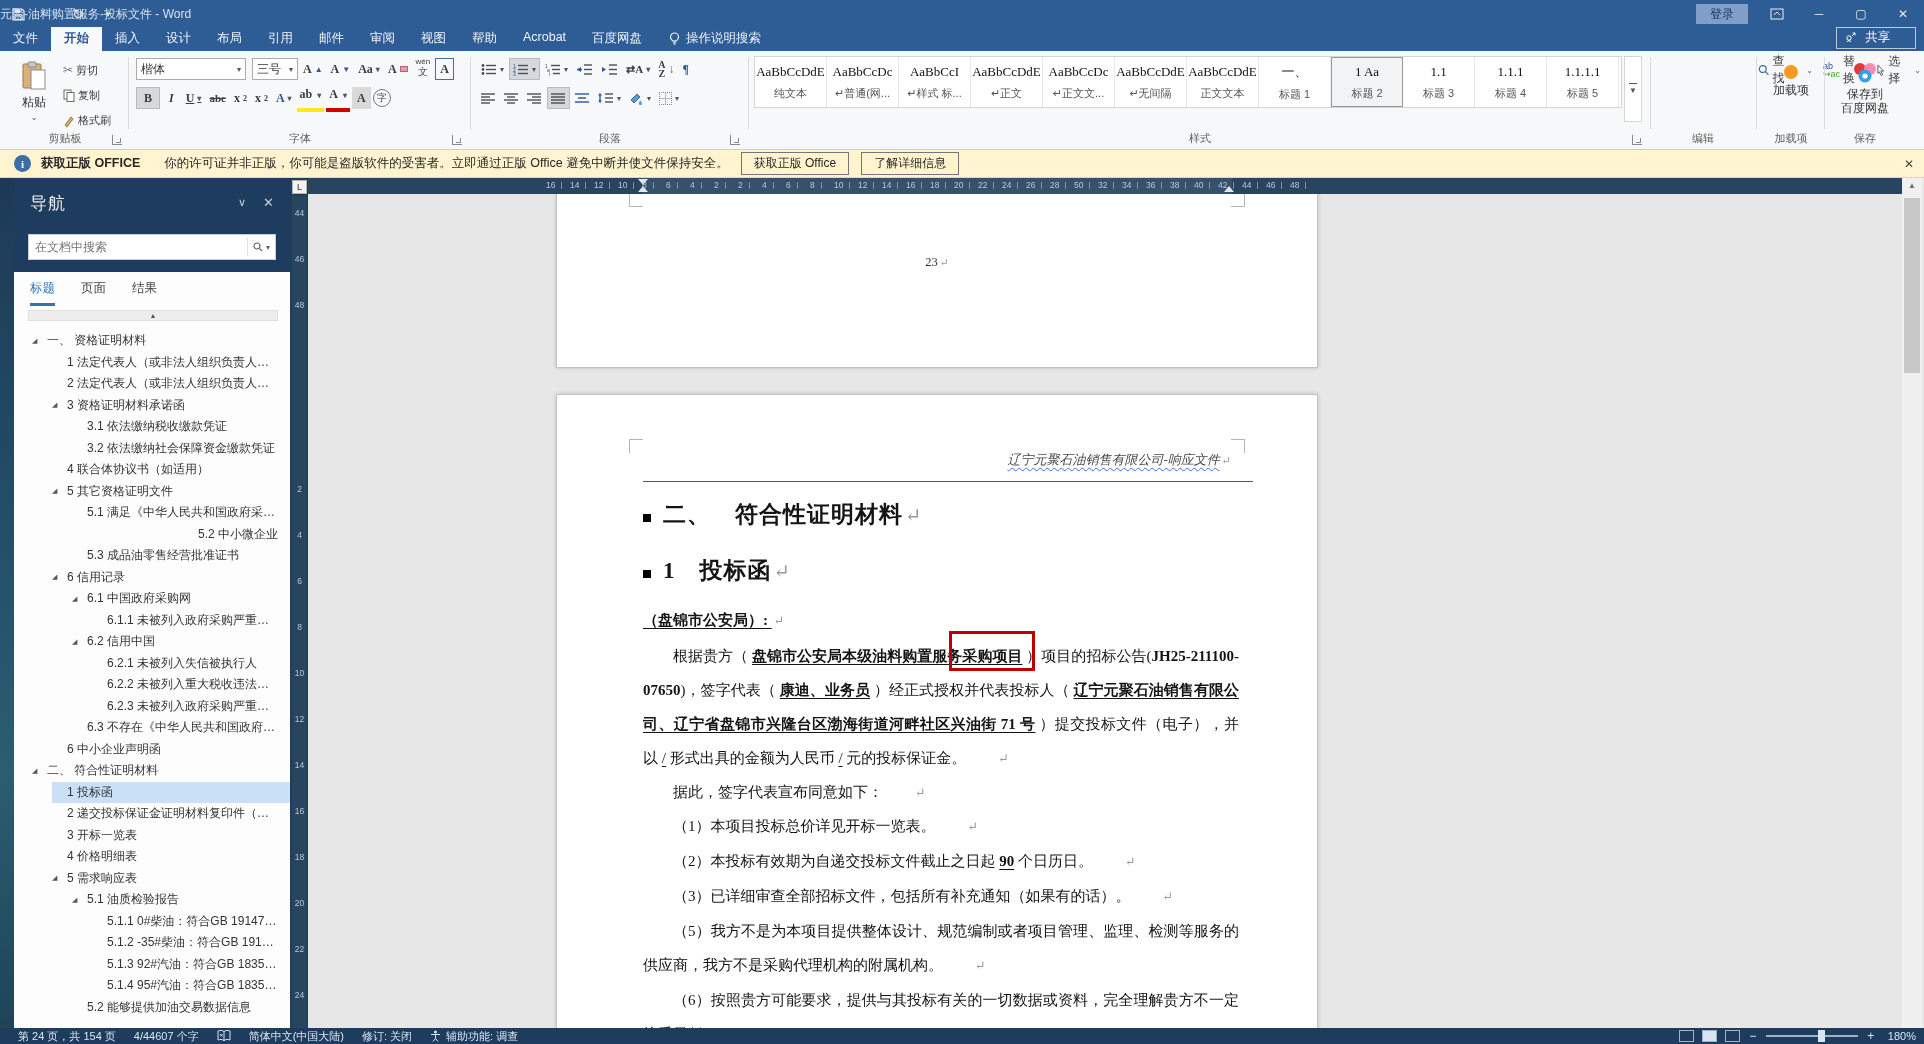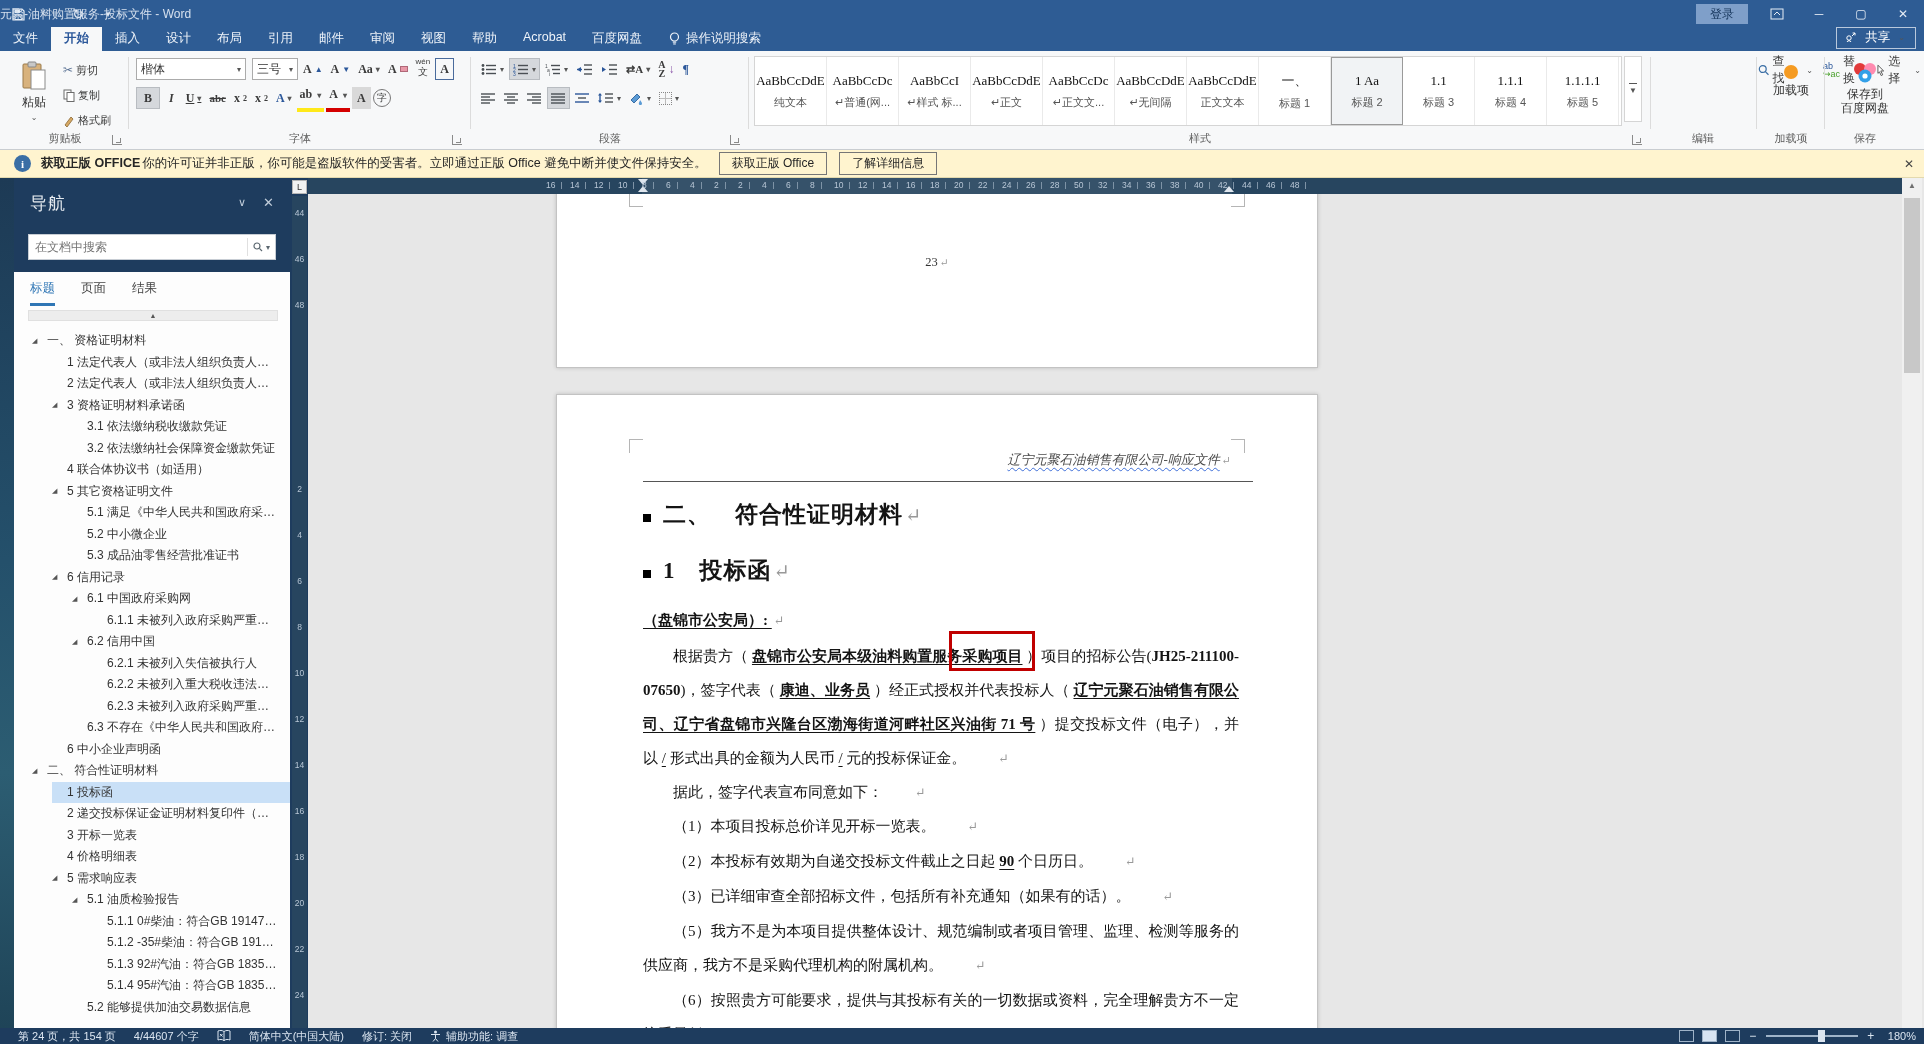--- a/index.html
+++ b/index.html
@@ -40,21 +40,21 @@
   .r2 { position:absolute; top:36px; display:flex; align-items:center; gap:2px; }
   .gi { font-family:"Liberation Serif",serif; font-weight:bold; }
   .ubar { display:inline-block; position:relative; }
   .ubar i { position:absolute; left:0; right:0; bottom:-3px; height:4px; font-style:normal; }
   .mini { font-size:11px; }
   svg { display:block; }
   .lines line { stroke:#4a4f54; stroke-width:1.4; }
   .lines .bl { stroke:#2b579a; }
 
   
-  #gallery { position:absolute; left:754px; top:5px; width:868px; height:70px; background:#fff; border:1px solid #d5d5d5; display:flex; }
+  #gallery { position:absolute; left:754px; top:5px; width:868px; height:52px; background:#fff; border:1px solid #d5d5d5; display:flex; }
   .scard { width:72px; border-right:1px solid #eaeaea; display:flex; flex-direction:column; align-items:center; justify-content:center; gap:6px; }
   .scard .pv { font-family:"Liberation Serif",serif; font-size:13px; color:#111; white-space:nowrap; }
   .scard .nm { font-size:11px; color:#555; white-space:nowrap; overflow:hidden; max-width:68px; }
   .scard.sel { border:1px solid #9a9a9a; background:#f1f3f5; }
   #gal-more { position:absolute; left:1624px; top:5px; width:18px; height:66px; border:1px solid #d5d5d5; background:#fff; display:flex; flex-direction:column; align-items:center; justify-content:center; font-size:8px; color:#555; }
 
   
   #license { position:absolute; left:0; top:150px; width:1924px; height:28px; background:#fff4cf; border-bottom:1px solid #e3d9ae; display:flex; align-items:center; font-size:12.5px; color:#262626; }
   #lic-ic { width:17px; height:17px; border-radius:50%; background:#3a6ea5; color:#fff; font-size:11px; font-weight:bold; display:flex; align-items:center; justify-content:center; margin:0 10px 0 14px; font-family:"Liberation Serif",serif; }
   .lic-btn { border:1px solid #767676; padding:2px 12px; margin-left:12px; font-size:12px; color:#262626; background:transparent; }
@@ -510,21 +510,21 @@
     <span class="glabel" style="left:1140px;width:120px">样式</span>
     <span class="glaunch" style="left:1632px"></span>
     <span class="glabel" style="left:1660px;width:86px">编辑</span>
     <span class="glabel" style="left:1762px;width:58px">加载项</span>
     <span class="glabel" style="left:1832px;width:66px">保存</span>
   </div>
 
   <div id="license">
     <span id="lic-ic">i</span>
     <b>获取正版 OFFICE</b>
-    <span style="margin-left:2px">你的许可证并非正版，你可能是盗版软件的受害者。立即通过正版 Office 避免中断并使文件保持安全。</span>
+    <span style="margin-left:24px">你的许可证并非正版，你可能是盗版软件的受害者。立即通过正版 Office 避免中断并使文件保持安全。</span>
     <span class="lic-btn">获取正版 Office</span>
     <span class="lic-btn">了解详细信息</span>
     <span id="lic-close">✕</span>
   </div>
 
   <div id="leftstrip"></div>
 
   <div id="navpane">
     <div id="navhead">
       <span id="nav-title">导航</span>
@@ -577,21 +577,21 @@
           <span class="lbl">4 联合体协议书（如适用）</span>
         </div>
         <div class="nrow" style="margin-left: 38px;">
           <span class="tri">◢</span>
           <span class="lbl">5 其它资格证明文件</span>
         </div>
         <div class="nrow" style="margin-left: 58px;">
           <span class="tri"></span>
           <span class="lbl">5.1 满足《中华人民共和国政府采购法》第二...</span>
         </div>
-        <div class="nrow" style="margin-left: 58px;">
+        <div class="nrow" style="margin-left: 58px; text-align: right;">
           <span class="tri"></span>
           <span class="lbl">5.2 中小微企业</span>
         </div>
         <div class="nrow" style="margin-left: 58px;">
           <span class="tri"></span>
           <span class="lbl">5.3 成品油零售经营批准证书</span>
         </div>
         <div class="nrow" style="margin-left: 38px;">
           <span class="tri">◢</span>
           <span class="lbl">6 信用记录</span>

